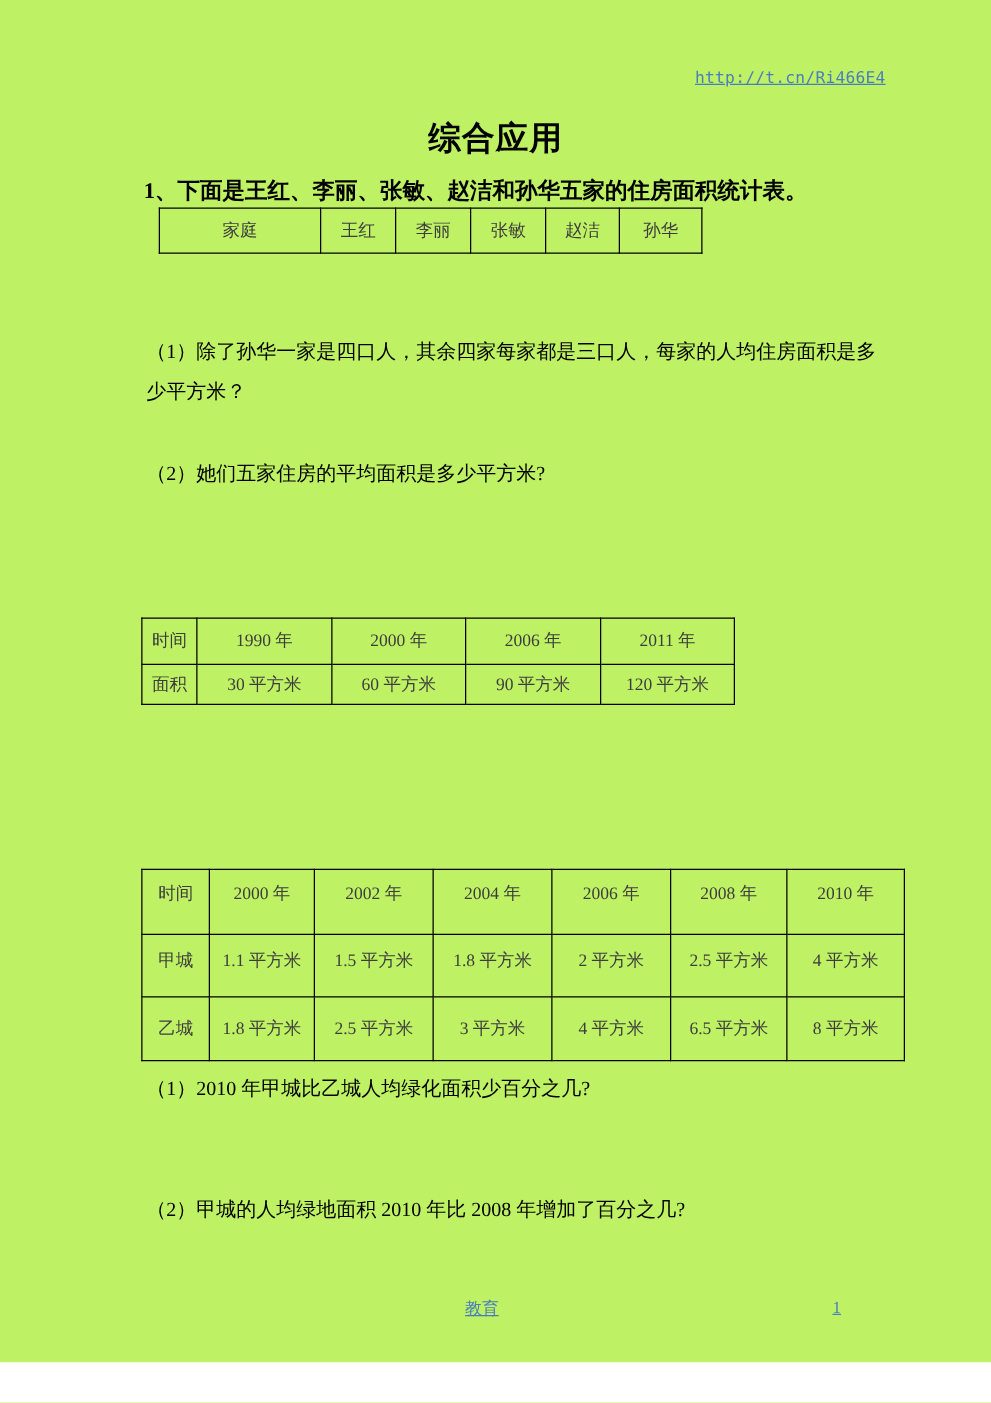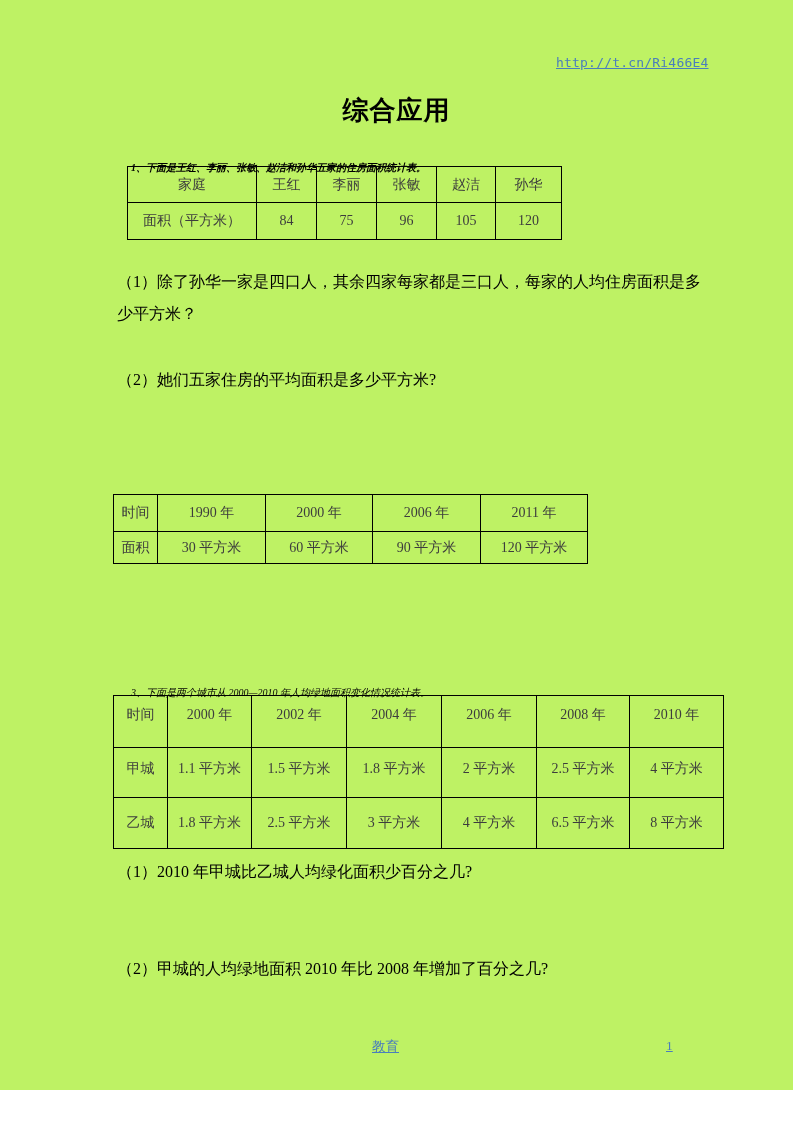--- a/index.html
+++ b/index.html
@@ -35,24 +35,23 @@
     margin: 0;
     text-align: center;
     font-size: 26px;
     font-weight: bold;
     letter-spacing: 1px;
   }
   .heading {
     position: absolute;
     left: 115px;
     width: 620px;
-    margin: 16px;
-    font-size: 10px;
+    margin: 0;
+    font-size: 18px;
     line-height: 18px;
-    font-style: italic;
   }
   .bold { font-weight: bold; }
   .para {
     position: absolute;
     left: 117px;
     width: 596px;
     margin: 0;
     font-size: 16px;
     line-height: 32px;
   }
@@ -117,28 +116,20 @@
     </colgroup>
     <tbody>
         <tr class="r1">
       <td>家庭</td>
       <td>王红</td>
       <td>李丽</td>
       <td>张敏</td>
       <td>赵洁</td>
       <td>孙华</td>
     </tr>
-    <tr class="r2">
-      <td>面积（平方米）</td>
-      <td>84</td>
-      <td>75</td>
-      <td>96</td>
-      <td>105</td>
-      <td>120</td>
-    </tr>
   </tbody>
     </table>
 
   <p class="para" style="top:266px">（1）除了孙华一家是四口人，其余四家每家都是三口人，每家的人均住房面积是多少平方米？</p>
   <p class="para" style="top:364px">（2）她们五家住房的平均面积是多少平方米?</p>
 
 
   <table class="tbl t2">
     <colgroup>
       <col style="width:44px">
@@ -159,21 +150,20 @@
       <td>面积</td>
       <td>30 平方米</td>
       <td>60 平方米</td>
       <td>90 平方米</td>
       <td>120 平方米</td>
     </tr>
   </tbody>
     </table>
 
 
-  <p class="heading" style="top:668px">3、下面是两个城市从 2000—2010 年人均绿地面积变化情况统计表。</p>
 
   <table class="tbl t3">
     <colgroup>
       <col style="width:54px">
         <col style="width:84px">
         <col style="width:95px">
       <col style="width:95px">
         <col style="width:95px">
         <col style="width:93px">
       <col style="width:94px">

